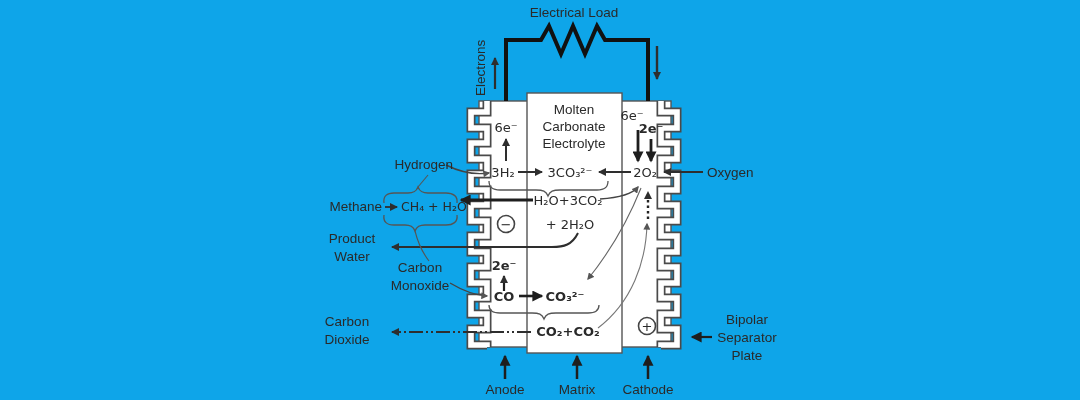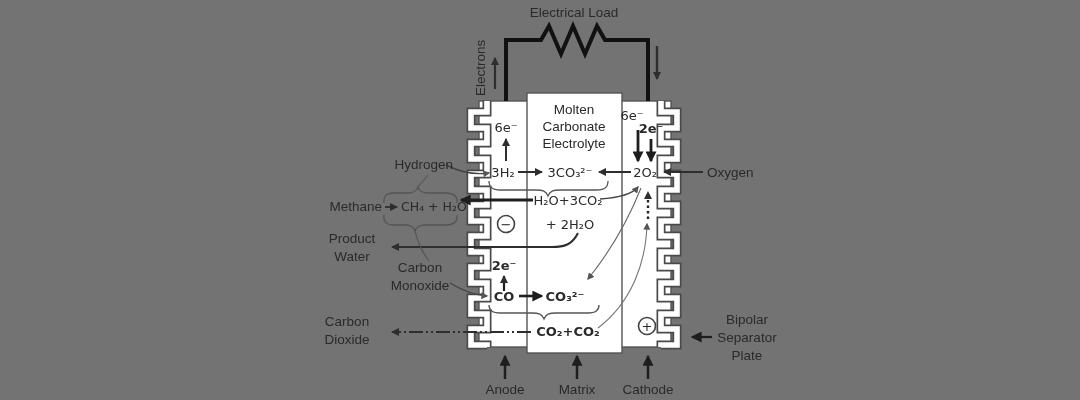--- a/index.html
+++ b/index.html
@@ -1,17 +1,17 @@
 <!DOCTYPE html>
 <html><head>
 <meta charset="utf-8">
 <style>
   html,body{margin:0;padding:0;background:#fff;}
   .stage{
-    position:relative;width:1080px;height:400px;background:#737373;
+    position:relative;width:1080px;height:400px;background:#0ea5e9;
     font-family:"Liberation Sans","DejaVu Sans",sans-serif;overflow:hidden;
   }
   svg text{
     font-family:"Liberation Sans","DejaVu Sans",sans-serif;
     fill:#2a2a2a;font-size:13.5px;
   }
   svg .formula{font-family:"DejaVu Sans","Liberation Sans",sans-serif;font-size:13px;}
   svg .bold{font-weight:700;}
   svg .small{font-size:12.5px;}
 </style>

